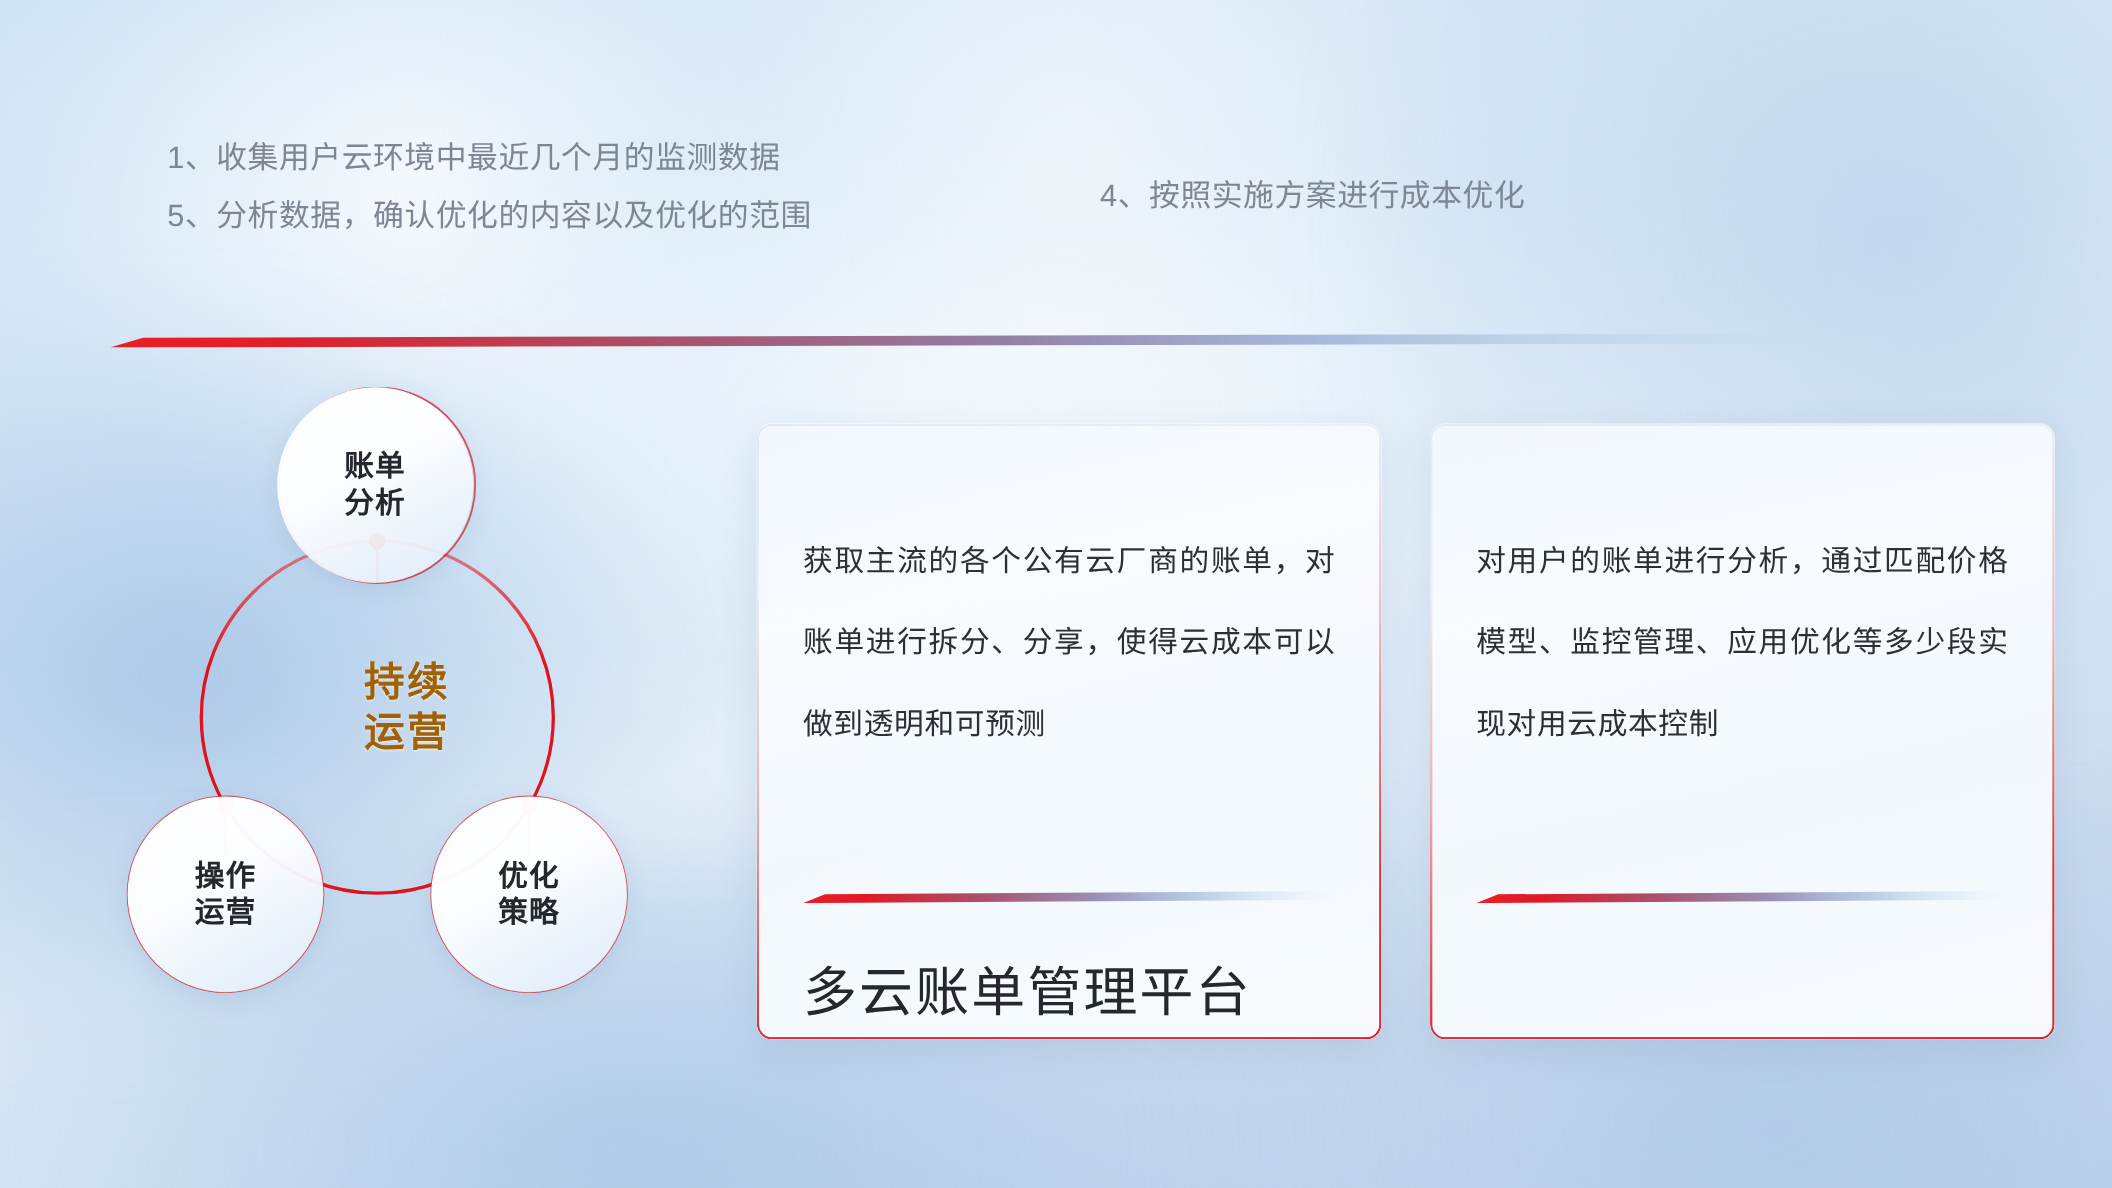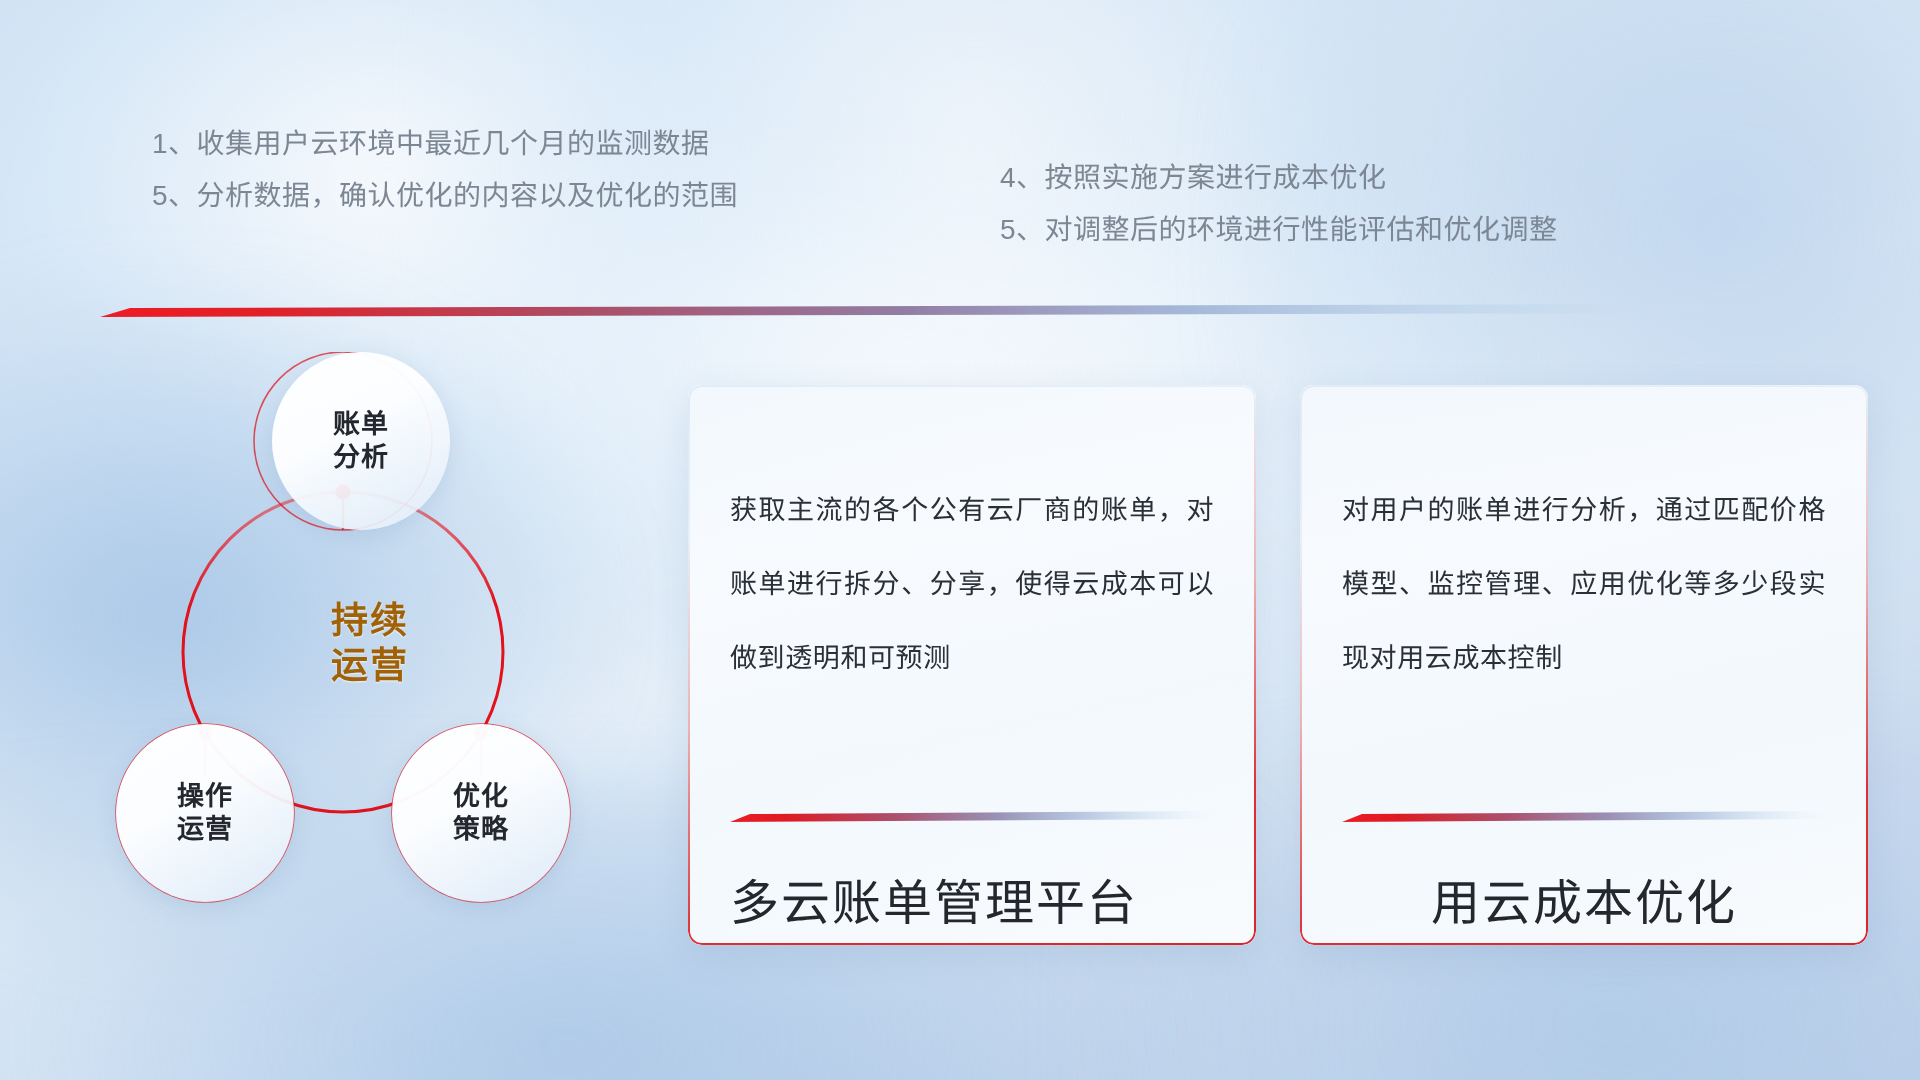--- a/index.html
+++ b/index.html
@@ -80,21 +80,21 @@
     background:
       linear-gradient(150deg, rgba(255,255,255,0.99) 0%, rgba(253,254,255,0.97) 42%, rgba(238,245,252,0.93) 72%, rgba(226,237,249,0.88) 100%);
     box-shadow:0 6px 22px rgba(92,126,170,0.16);
     display:flex;align-items:center;justify-content:center;
     text-align:center;
   }
   .lobe-label{
     font-size:27px;font-weight:700;color:#24282e;line-height:1.24;
     letter-spacing:1px;
   }
-  .lobe-top{left:172px;top:0px;width:178px;height:178px;}
+  .lobe-top{left:152px;top:0px;width:178px;height:178px;}
   .lobe-bl{left:16px;top:372px;width:178px;height:178px;}
   .lobe-br{left:292px;top:372px;width:178px;height:178px;}
 
   .center-label{
     position:absolute;left:0;right:0;top:246px;text-align:center;
     font-size:37px;font-weight:700;color:#a16207;line-height:1.22;
     letter-spacing:2px;z-index:7;
     text-shadow:0 1px 2px rgba(255,255,255,0.7);
   }
 
@@ -152,21 +152,20 @@
   <div class="bg-blue-br"></div>
 </div>
 
 <div class="bullets left">
   <div class="bullet-item">1、收集用户云环境中最近几个月的监测数据</div>
   <div class="bullet-item">5、分析数据，确认优化的内容以及优化的范围</div>
 </div>
 
 <div class="bullets right">
   <div class="bullet-item">4、按照实施方案进行成本优化</div>
-  <div class="bullet-item">5、对调整后的环境进行性能评估和优化调整</div>
 </div>
 
 <div class="top-divider">
   <svg width="1612" height="13" viewBox="0 0 1612 13" preserveAspectRatio="none">
     <defs>
       <linearGradient id="divGrad" x1="0" y1="0" x2="1" y2="0">
         <stop offset="0" stop-color="#ed1c24" stop-opacity="1"></stop>
         <stop offset="0.10" stop-color="#e21f28" stop-opacity="1"></stop>
         <stop offset="0.30" stop-color="#a74059" stop-opacity="0.92"></stop>
         <stop offset="0.50" stop-color="#7b5f8e" stop-opacity="0.80"></stop>
@@ -270,14 +269,13 @@
           <stop offset="0.34" stop-color="#a6415f" stop-opacity="0.92"></stop>
           <stop offset="0.55" stop-color="#7d6f9e" stop-opacity="0.76"></stop>
           <stop offset="0.74" stop-color="#8aa6cf" stop-opacity="0.55"></stop>
           <stop offset="0.90" stop-color="#b9d2ea" stop-opacity="0.28"></stop>
           <stop offset="1" stop-color="#e2eef8" stop-opacity="0.04"></stop>
         </linearGradient>
       </defs>
       <path d="M0,11 L20,3 L484,0 L484,8 Z" fill="url(#accGrad2)"></path>
     </svg>
   </div>
-  <div class="card-title">用云成本优化</div>
 </div>
 
 </body></html>

